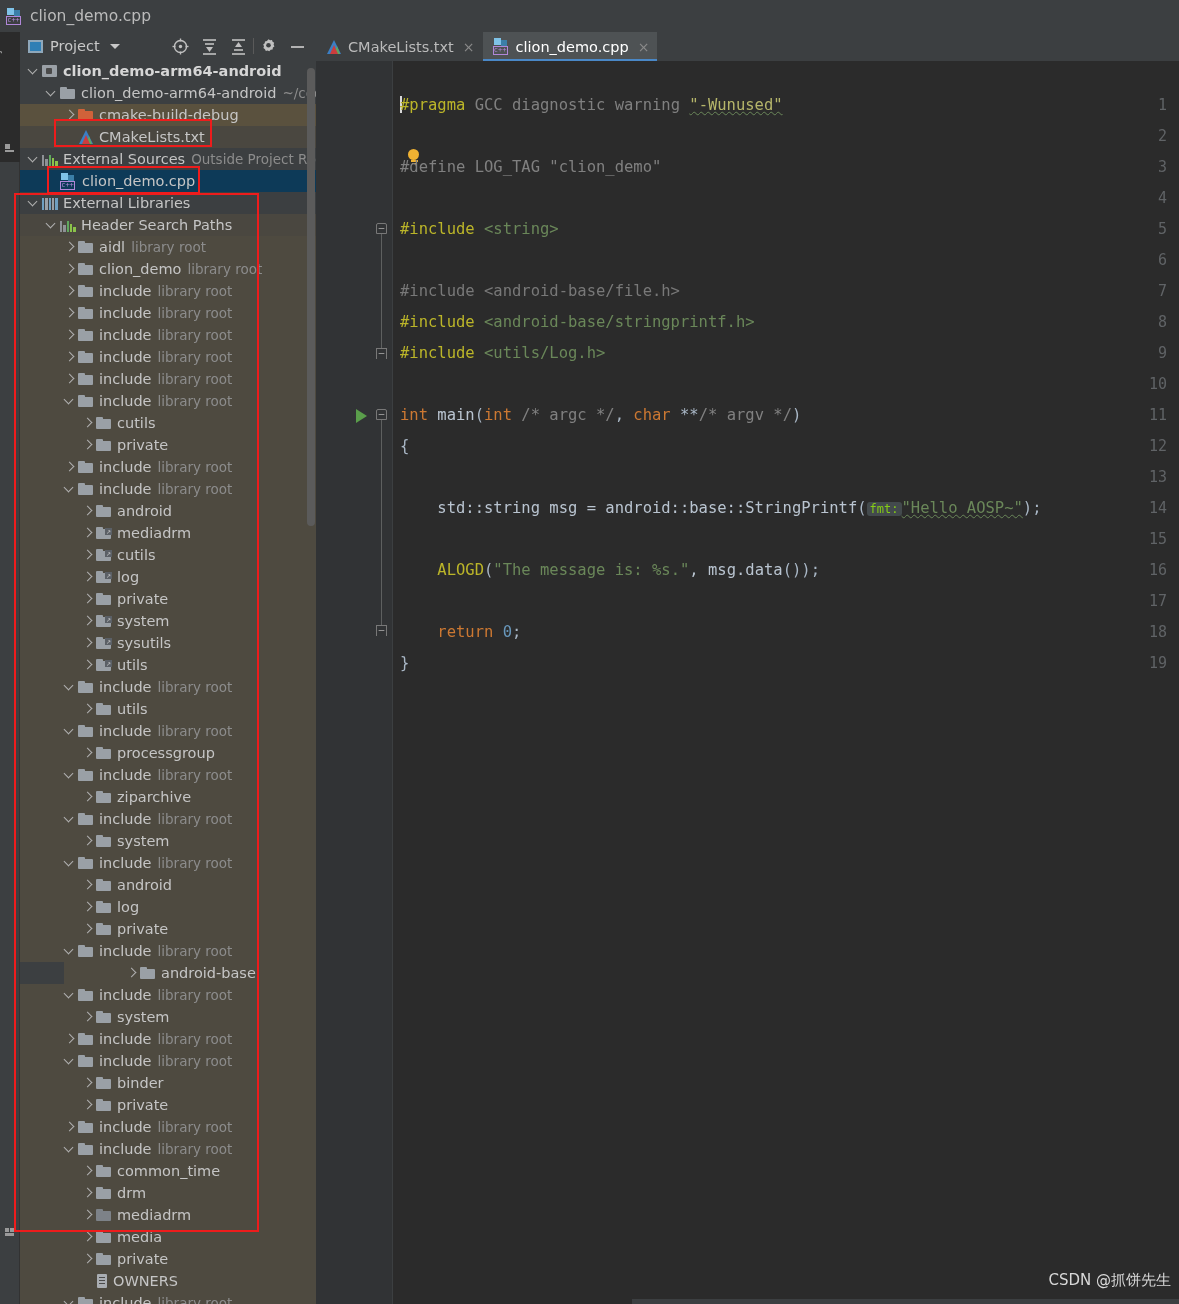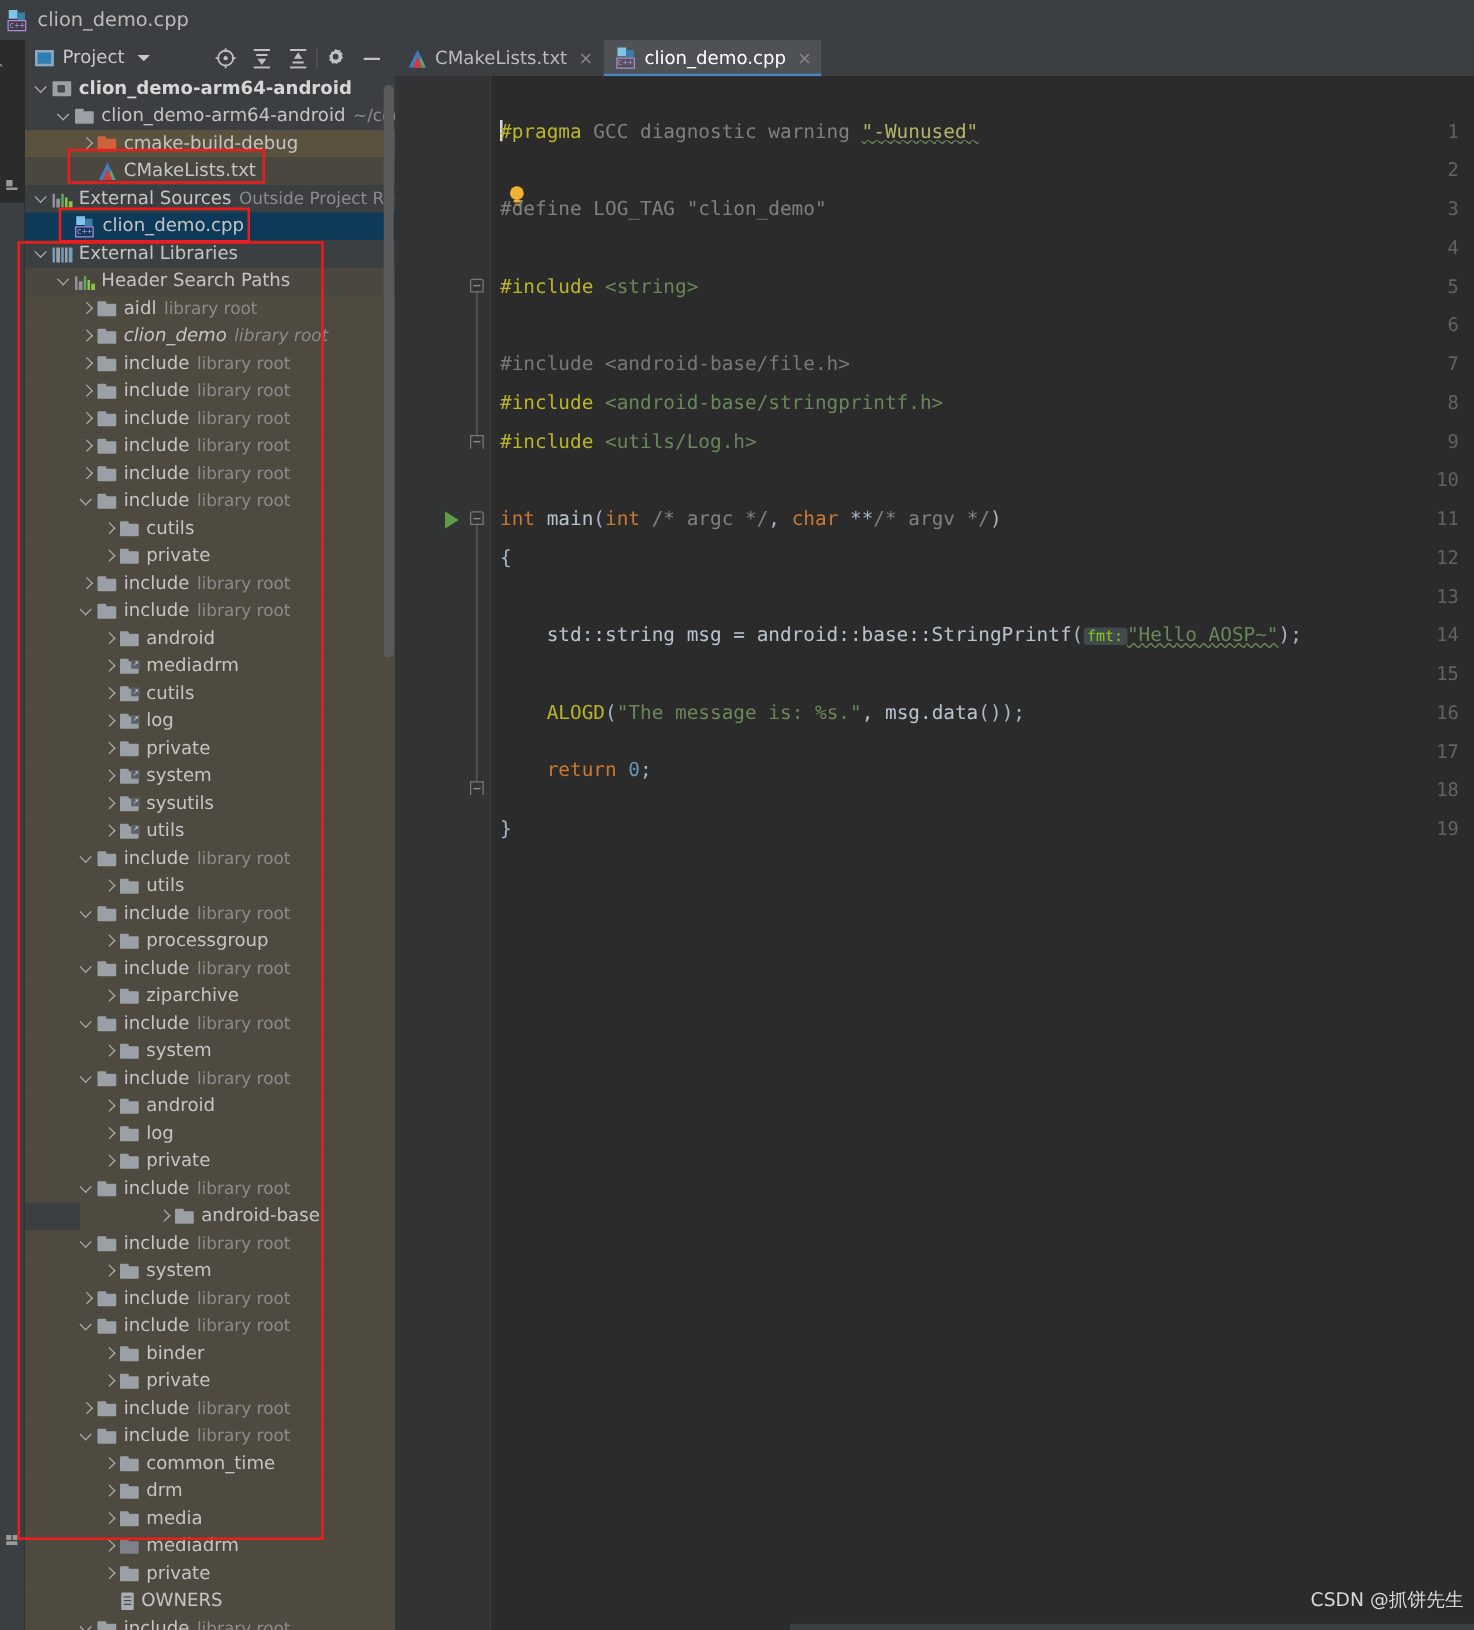--- a/index.html
+++ b/index.html
@@ -410,21 +410,21 @@
       </div>
       <div class="row bg-highlight" style="padding-left: 42px;">
         <span class="chev right"></span>
         <span class="fold">
           <span class="tabtop"></span>
           <span class="body"></span>
         </span>
         <span class="label">aidl</span>
         <span class="sublabel">library root</span>
       </div>
-      <div class="row bg-highlight" style="padding-left: 42px; font-style: italic;">
+      <div class="row bg-highlight" style="padding-left: 42px;">
         <span class="chev right"></span>
         <span class="fold">
           <span class="tabtop"></span>
           <span class="body"></span>
         </span>
         <span class="label">clion_demo</span>
         <span class="sublabel">library root</span>
       </div>
       <div class="row bg-highlight" style="padding-left: 42px;">
         <span class="chev right"></span>
@@ -782,33 +782,33 @@
       <div class="row bg-highlight" style="padding-left: 60px;">
         <span class="chev right"></span>
         <span class="fold">
           <span class="tabtop"></span>
           <span class="body"></span>
         </span>
         <span class="label">drm</span>
       </div>
       <div class="row bg-highlight" style="padding-left: 60px;">
         <span class="chev right"></span>
+        <span class="fold dim">
+          <span class="tabtop"></span>
+          <span class="body"></span>
+        </span>
+        <span class="label">mediadrm</span>
+      </div>
+      <div class="row bg-highlight" style="padding-left: 60px;">
+        <span class="chev right"></span>
         <span class="fold">
           <span class="tabtop"></span>
           <span class="body"></span>
         </span>
         <span class="label">media</span>
-      </div>
-      <div class="row bg-highlight" style="padding-left: 60px;">
-        <span class="chev right"></span>
-        <span class="fold dim">
-          <span class="tabtop"></span>
-          <span class="body"></span>
-        </span>
-        <span class="label">mediadrm</span>
       </div>
       <div class="row bg-highlight" style="padding-left: 60px;">
         <span class="chev right"></span>
         <span class="fold">
           <span class="tabtop"></span>
           <span class="body"></span>
         </span>
         <span class="label">private</span>
       </div>
       <div class="row bg-highlight" style="padding-left: 60px;">
@@ -909,21 +909,21 @@
     <div class="codeline" style="top:283px;"><span class="k-inc">#include</span><span class="k-ang"> &lt;utils/Log.h&gt;</span></div>
 
     <div class="codeline" style="top:345px;"><span class="k-kw">int</span><span class="k-fn"> main</span><span class="k-plain">(</span><span class="k-kw">int</span><span class="k-cmt"> /* argc */</span><span class="k-plain">, </span><span class="k-kw">char</span><span class="k-plain"> **</span><span class="k-cmt">/* argv */</span><span class="k-plain">)</span></div>
 
     <div class="codeline k-plain" style="top:376px;">{</div>
 
     <div class="codeline" style="top:438px; left:84px;"><span class="k-plain">    </span><span class="k-fn">std::string msg = android::base::StringPrintf</span><span class="k-plain">(</span><span class="hintchip">fmt:</span><span class="k-strg squig">"Hello AOSP~"</span><span class="k-plain">);</span></div>
 
     <div class="codeline" style="top:500px;"><span class="k-plain">    </span><span class="k-mac">ALOGD</span><span class="k-plain">(</span><span class="k-strg">"The message is: %s."</span><span class="k-fn">, msg.data</span><span class="k-plain">());</span></div>
 
-    <div class="codeline" style="top:546px;text-align:right;"><span class="k-plain">    </span><span class="k-kw">return</span><span class="k-num"> 0</span><span class="k-plain">;</span></div>
+    <div class="codeline" style="top:562px;text-align:right;"><span class="k-plain">    </span><span class="k-kw">return</span><span class="k-num"> 0</span><span class="k-plain">;</span></div>
 
     <div class="codeline k-plain" style="top:593px;">}</div>
   </div>
 
   <div id="watermark">CSDN @抓饼先生</div>
   <div id="bottombar"></div>
 </div>
 
 <div class="redbox" style="left:54px; top:119px; width:158px; height:28px;"></div>
 <div class="redbox" style="left:47px; top:166px; width:153px; height:28px;"></div>

